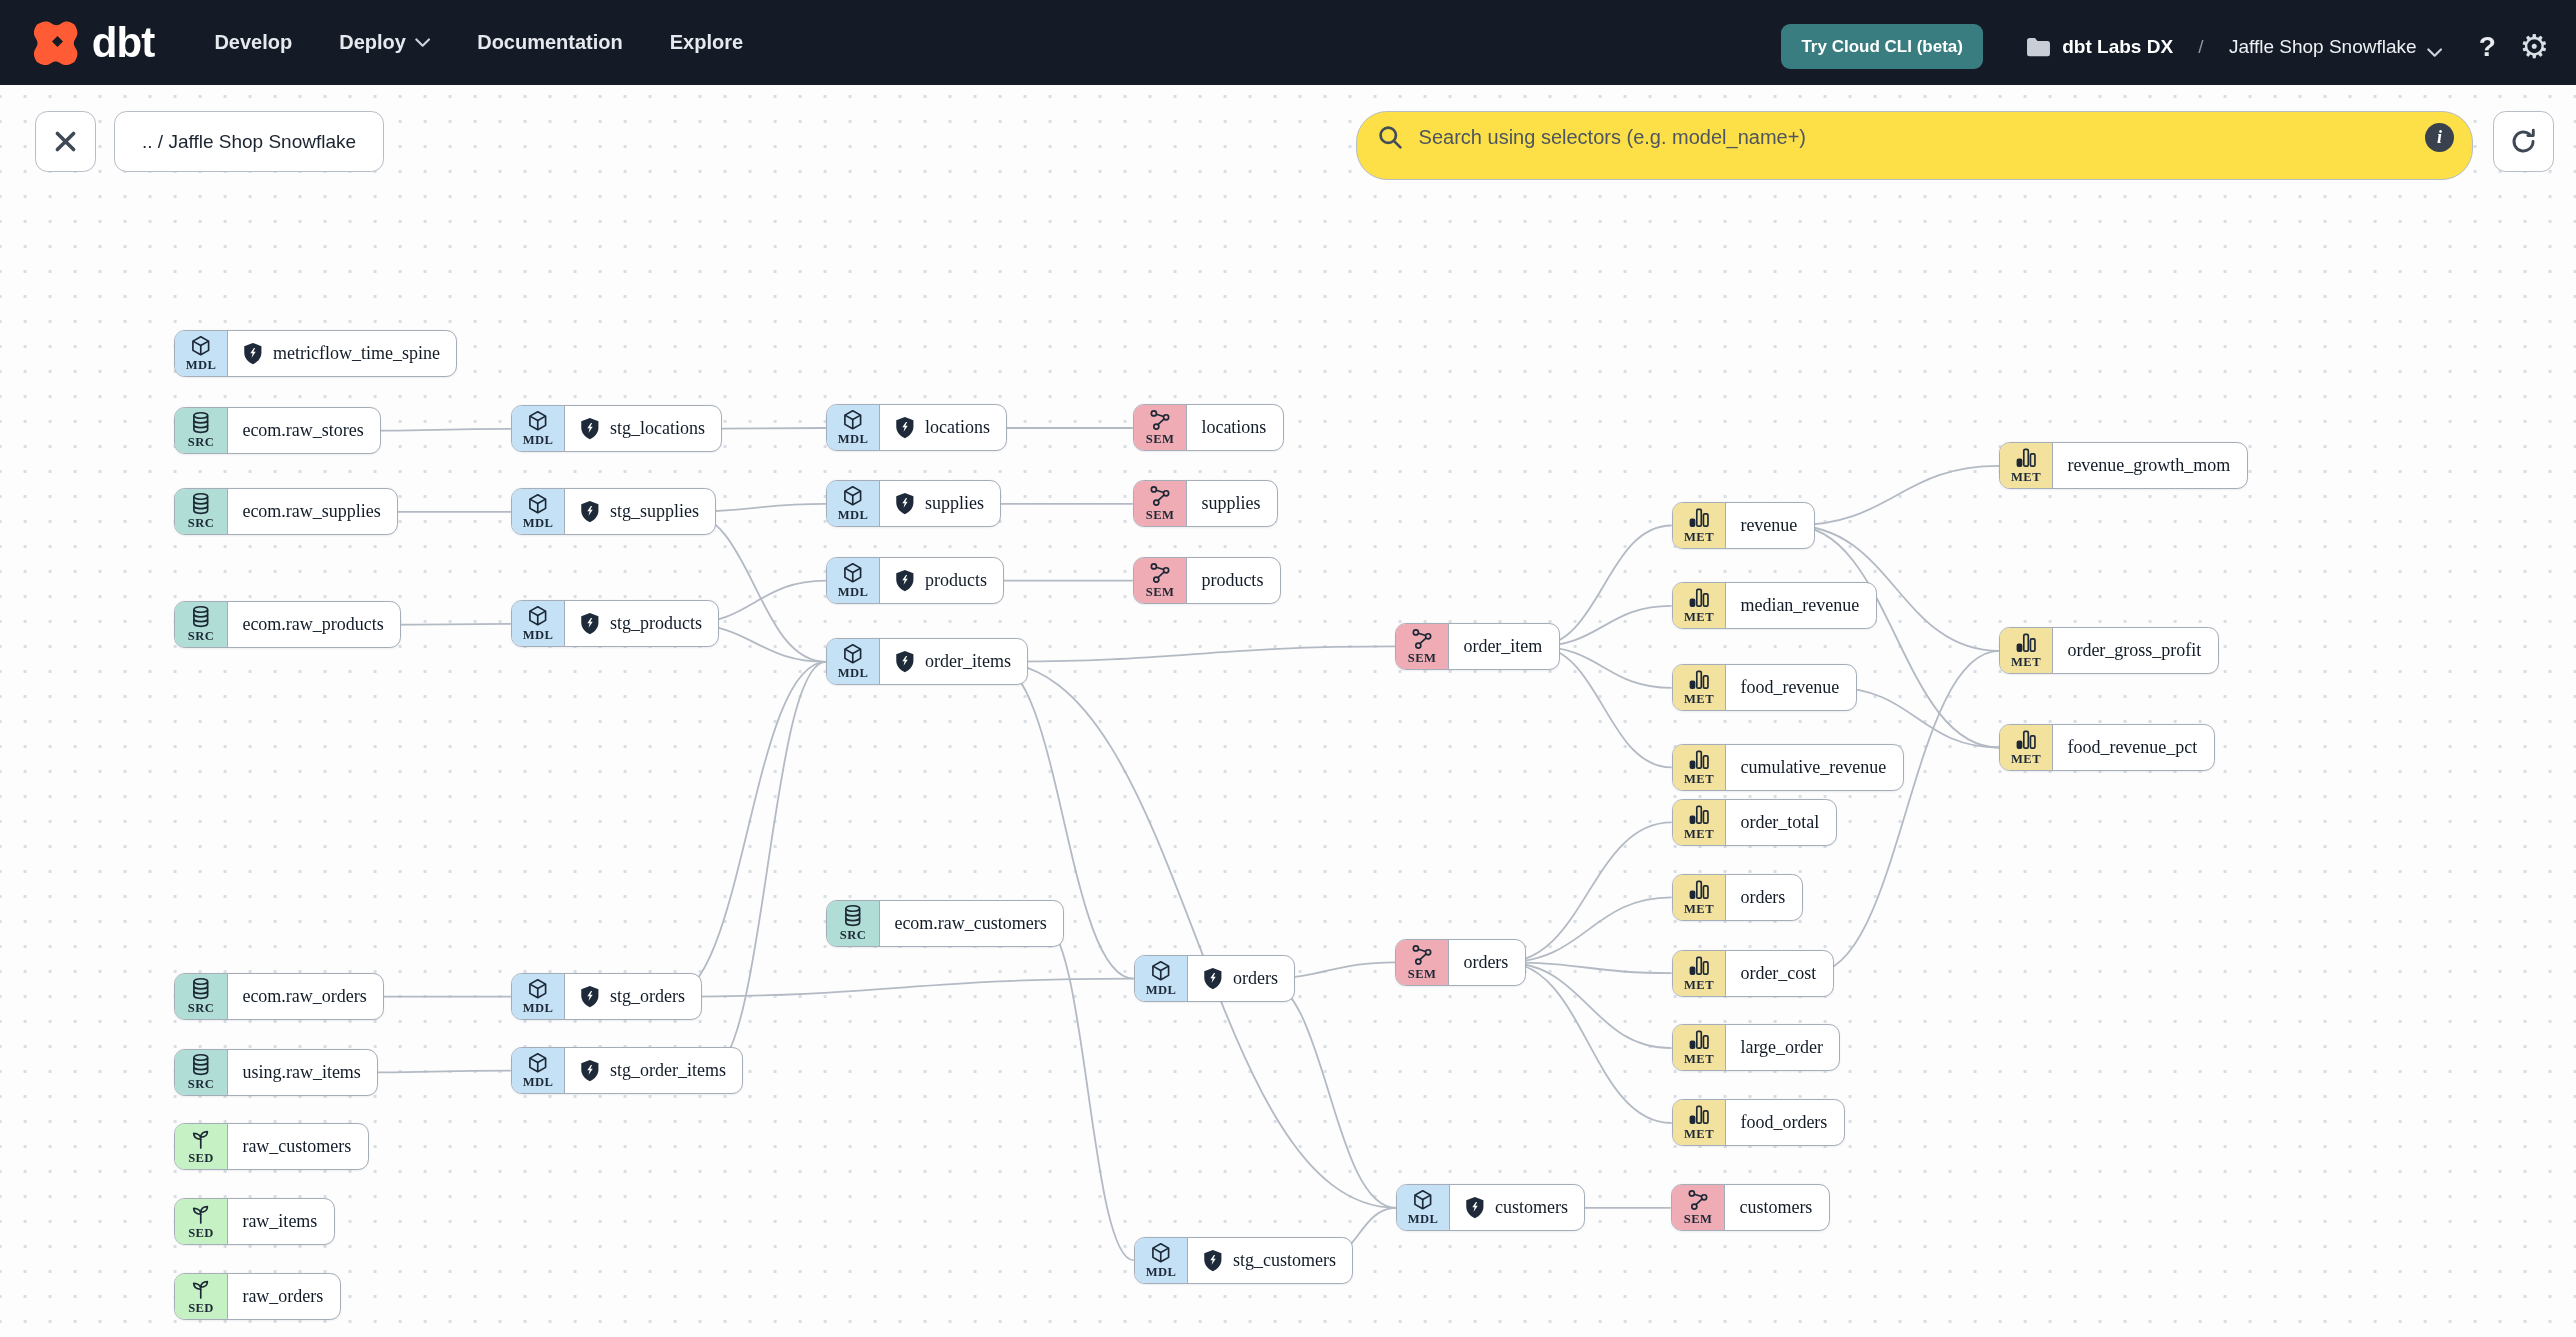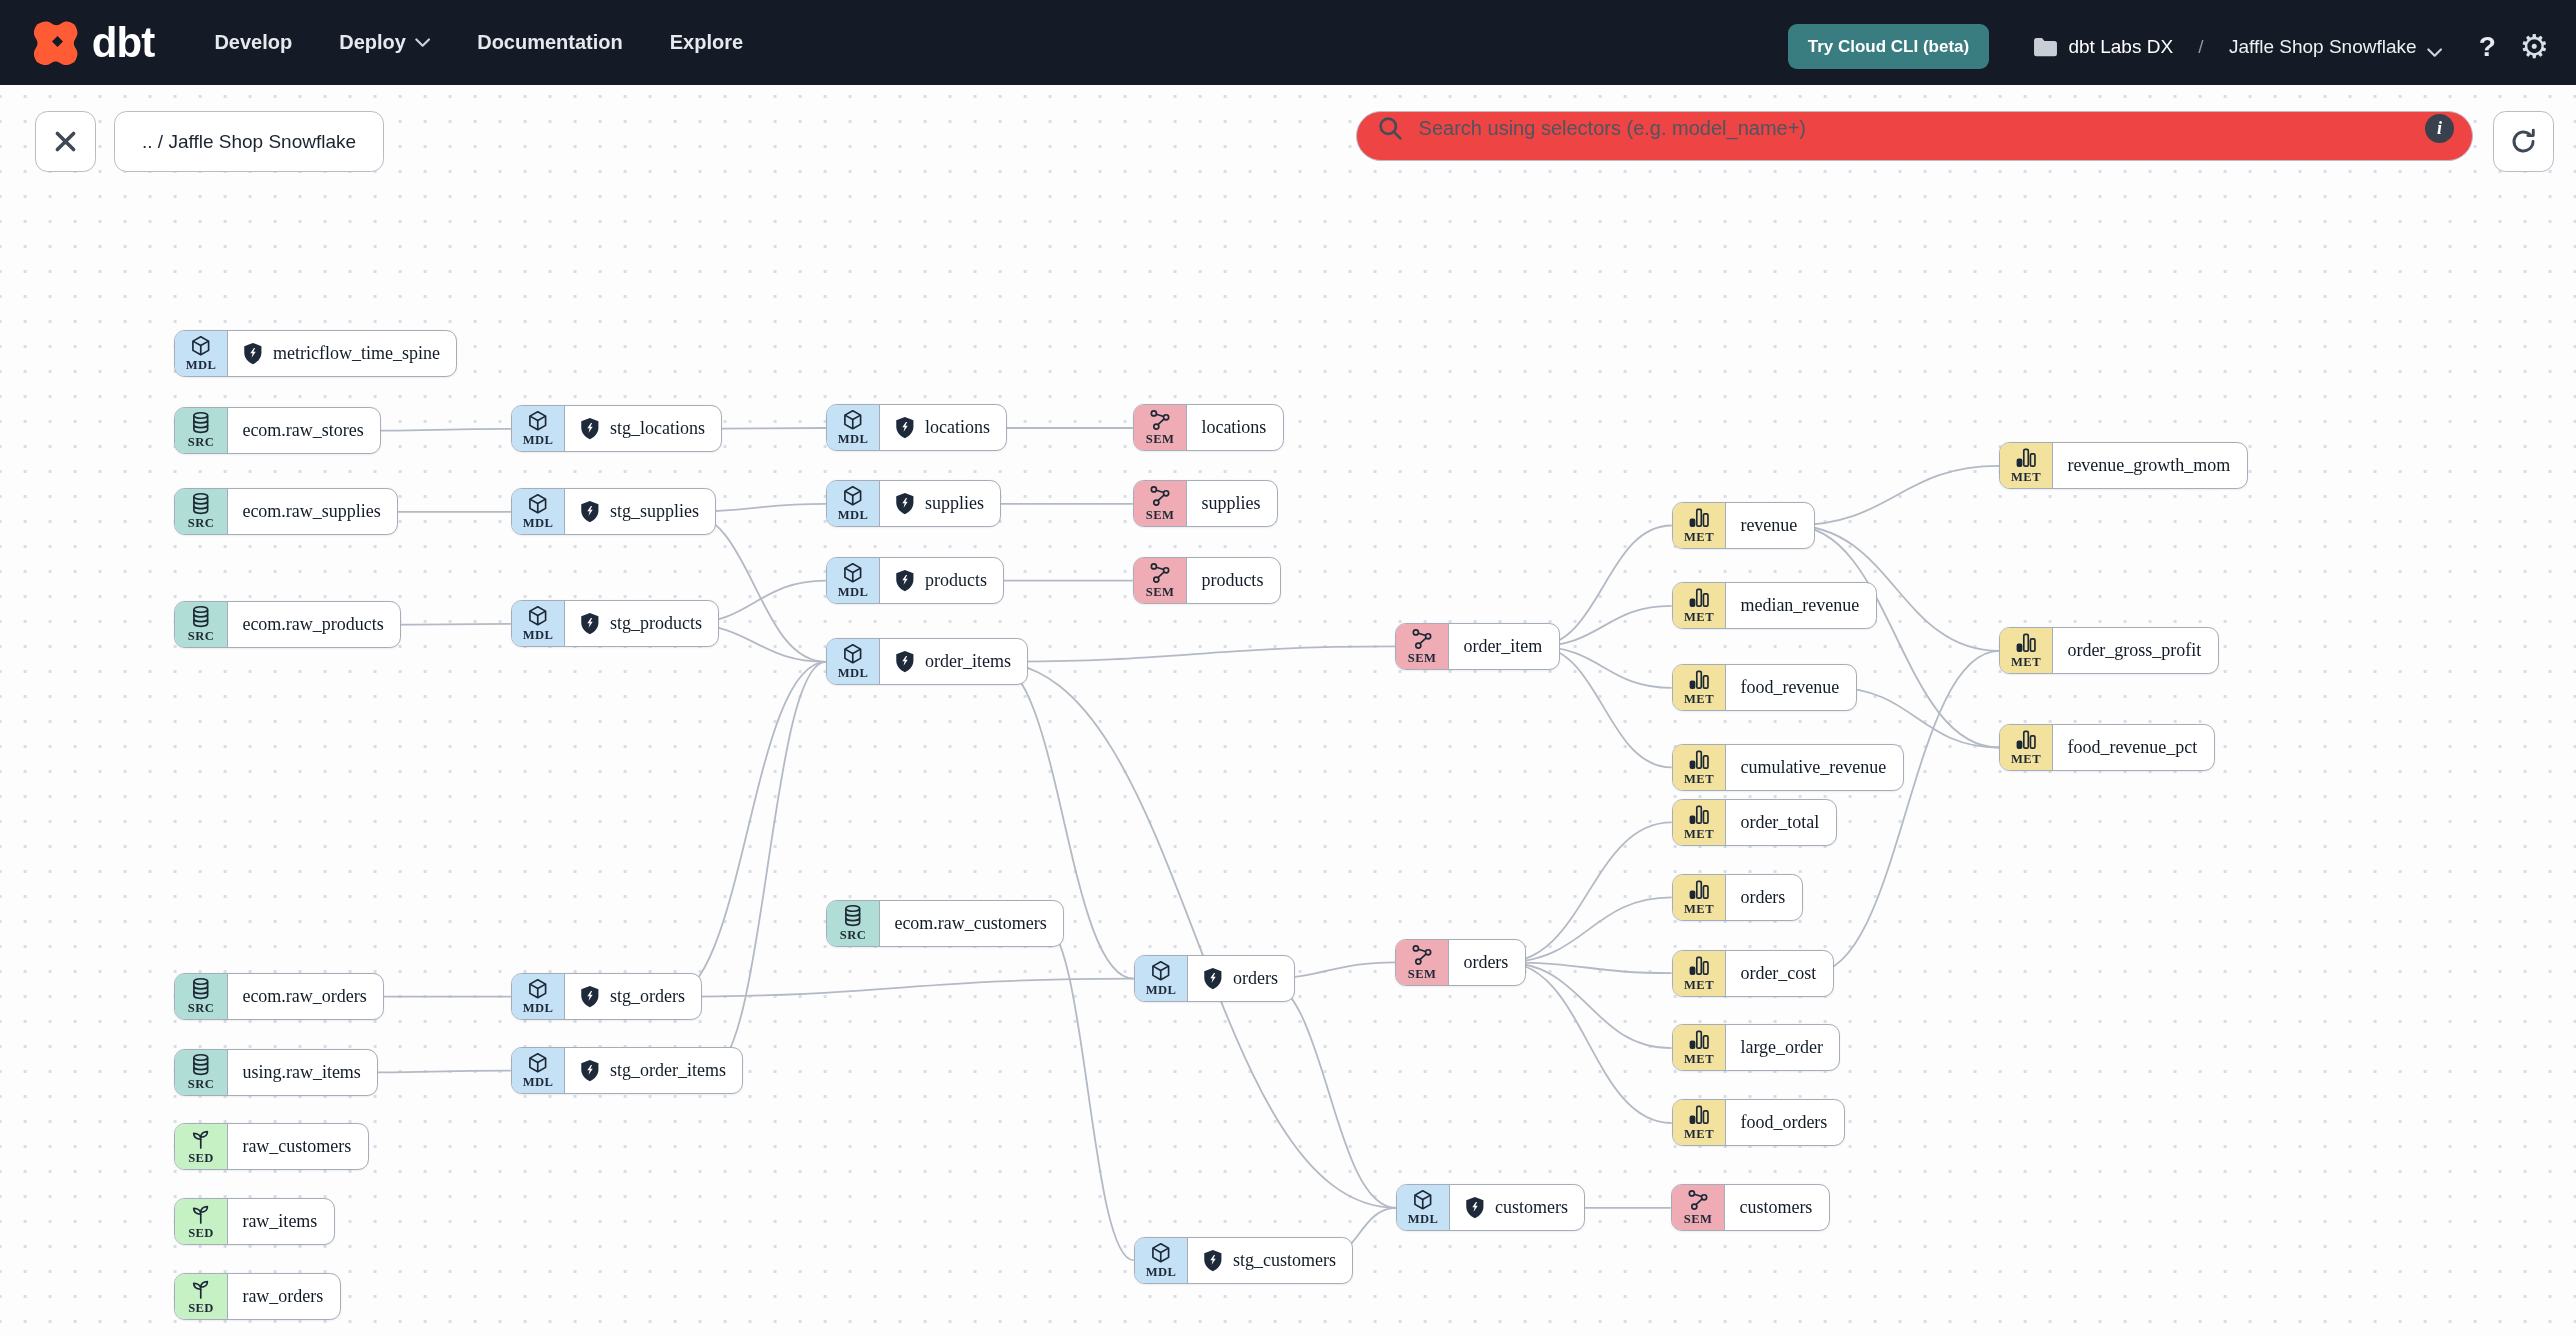--- a/index.html
+++ b/index.html
@@ -18,38 +18,38 @@
   }
   .brand{display:flex;align-items:center;gap:10.8px;}
   .brand-text{color:#ffffff;font-size:42px;font-weight:800;letter-spacing:-0.9px;line-height:1;}
   .nav-links{display:flex;align-items:center;gap:47px;margin-left:60px;}
   .nav-link{color:#e6e9ee;font-size:20px;font-weight:700;cursor:pointer;display:flex;align-items:center;gap:9px;text-decoration:none;}
   .nav-right{margin-left:auto;display:flex;align-items:center;gap:23.5px;margin-top:8px;}
   .cta-btn{
     background:#3a7d80;color:#fff;border:none;border-radius:9px;height:45px;padding:0 20px;
     font-size:17px;font-weight:700;font-family:inherit;cursor:pointer;
   }
-  .acct{display:flex;align-items:center;gap:10.8px;color:#fff;font-size:19px;font-weight:400;cursor:pointer;}
+  .acct{display:flex;align-items:center;gap:10.8px;color:#fff;font-size:19px;font-weight:700;cursor:pointer;}
   .nav-sep{color:#8b94a3;font-size:19px;font-weight:400;padding:0 1.8px;}
   .proj{display:flex;align-items:flex-end;gap:10.8px;color:#eef1f4;font-size:19px;font-weight:500;cursor:pointer;}
   .help-q{color:#e8ebef;font-size:28px;font-weight:800;cursor:pointer;margin-left:12.6px;}
   .gear{color:#dbe0e6;font-size:33px;cursor:pointer;line-height:1;}
   .chev{stroke:#cdd3db;}
   
   .toolbar{position:absolute;left:0;top:0;width:100%;z-index:30;}
   .sq-btn{
     position:absolute;width:61px;height:61px;background:#fff;border:1.8px solid #b6bdc6;border-radius:12.6px;
     display:flex;align-items:center;justify-content:center;cursor:pointer;box-sizing:border-box;
   }
   .crumb{
     position:absolute;left:114px;top:111px;height:61px;background:#fff;border:1.8px solid #b6bdc6;border-radius:12.6px;
     display:flex;align-items:center;padding:0 27px;font-size:19px;font-weight:500;color:#1b2430;box-sizing:border-box;cursor:pointer;
   }
   .search-wrap{
-    position:absolute;left:1356px;top:111px;width:1117px;height:50px;background:#ef4444;border:1.8px solid #b6bdc6;
+    position:absolute;left:1356px;top:111px;width:1117px;height:69px;background:#fde047;border:1.8px solid #b6bdc6;
     border-radius:31px;display:flex;align-items:center;padding:0 18px 16px 20px;box-sizing:border-box;
   }
   .search-wrap input{
     flex:1;border:none;outline:none;font-size:20px;color:#2a323d;font-family:inherit;background:transparent;margin-left:12.6px;
   }
   .search-wrap input::placeholder{color:#4c5560;opacity:1;}
   .info-dot{
     width:29px;height:29px;border-radius:50%;background:#39414e;color:#fff;display:flex;align-items:center;justify-content:center;
     font-family:"Liberation Serif","DejaVu Serif",serif;font-style:italic;font-weight:700;font-size:18px;cursor:pointer;flex:none;
   }

